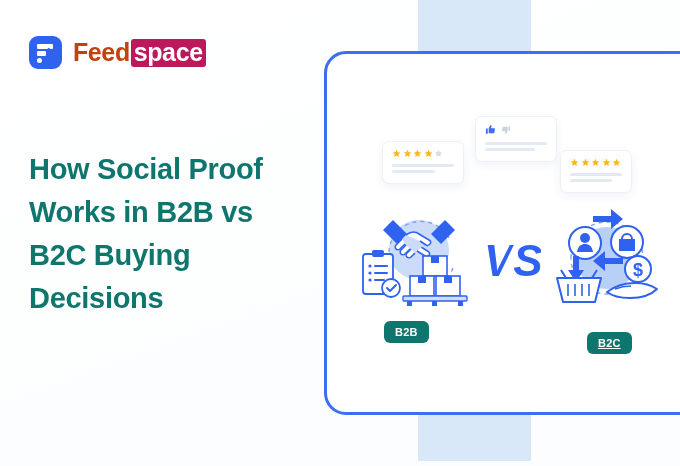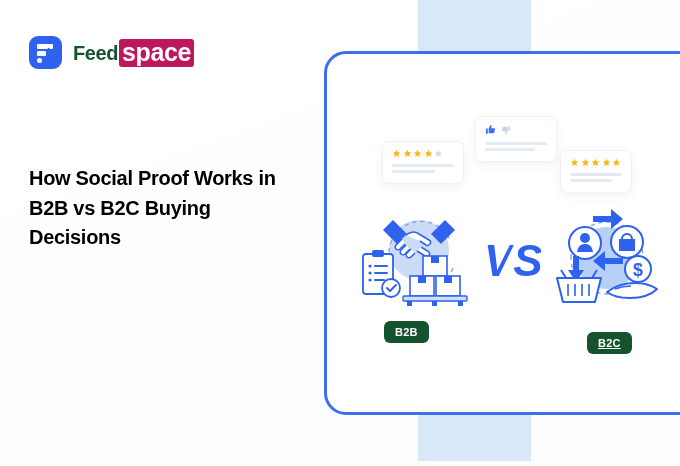--- a/index.html
+++ b/index.html
@@ -40,34 +40,34 @@
   }
   #logo-mark .dot{
     position:absolute; left:8px; top:22px; width:5px; height:5px;
     background:#fff; border-radius:50%;
   }
   #logo-mark .nick{
     position:absolute; left:18px; top:12.5px; width:6px; height:3px;
     background:#2f62ef; transform:rotate(32deg);
   }
   .logo-word{
-    font-size:20px; font-weight:700; letter-spacing:-0.4px;
-    color:#14532d; line-height:1;
+    font-size:25px; font-weight:700; letter-spacing:-0.4px;
+    color:#c2410c; line-height:1;
   }
   .logo-word-hl{
     font-size:25px; font-weight:700; letter-spacing:-0.4px;
     color:#ffffff; background:#be185d; line-height:1;
     padding:1px 3px 2px 3px; border-radius:3px; margin-left:1px;
   }
   
   #headline{
-    position:absolute; left:29px; top:164px;
+    position:absolute; left:29px; top:148px;
     width:268px;
-    font-size:20px; font-weight:700; line-height:1.48;
-    color:#000000; letter-spacing:-0.3px;
+    font-size:29px; font-weight:700; line-height:1.48;
+    color:#0f766e; letter-spacing:-0.3px;
   }
   
   #hero-card{
     position:absolute;
     left:324px; top:51px;
     width:386px; height:364px;
     background:#ffffff;
     border:3px solid #3d6ef0;
     border-radius:22px;
     overflow:hidden;
@@ -92,21 +92,21 @@
   
   .illus{ position:absolute; }
   #illus-b2b{ left:30px; top:152px; width:116px; height:108px; }
   #illus-b2c{ left:222px; top:152px; width:116px; height:108px; }
   #vs-mark{
     position:absolute; left:154px; top:170px; width:60px; height:70px;
   }
   
   .badge{
     position:absolute;
-    background:#14532d; color:#fff;
+    background:#0f766e; color:#fff;
     font-size:11px; font-weight:700;
     padding:5px 11px; border-radius:6px;
     letter-spacing:.2px;
   }
   #badge-b2b{ left:57px; top:267px; }
   #badge-b2c{ left:260px; top:278px;text-decoration:underline; }
 </style>
 </head>
 <body>
 

